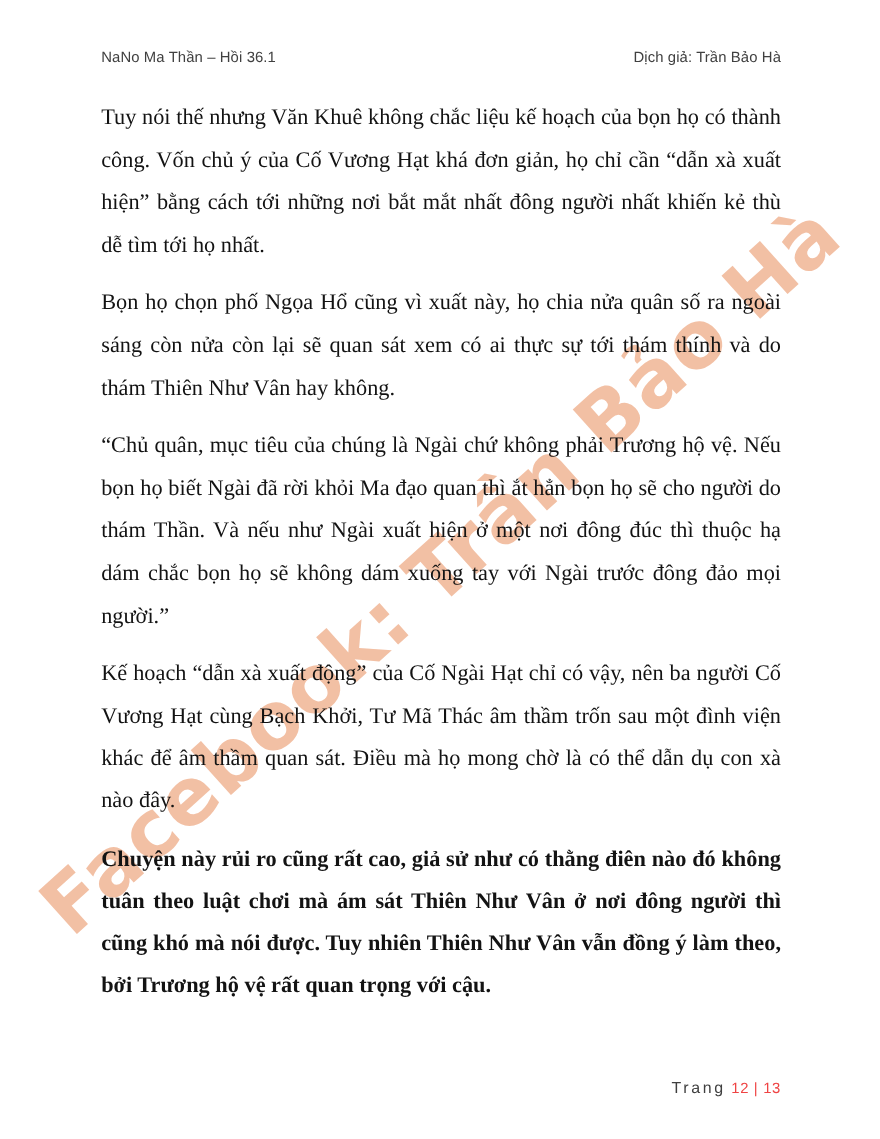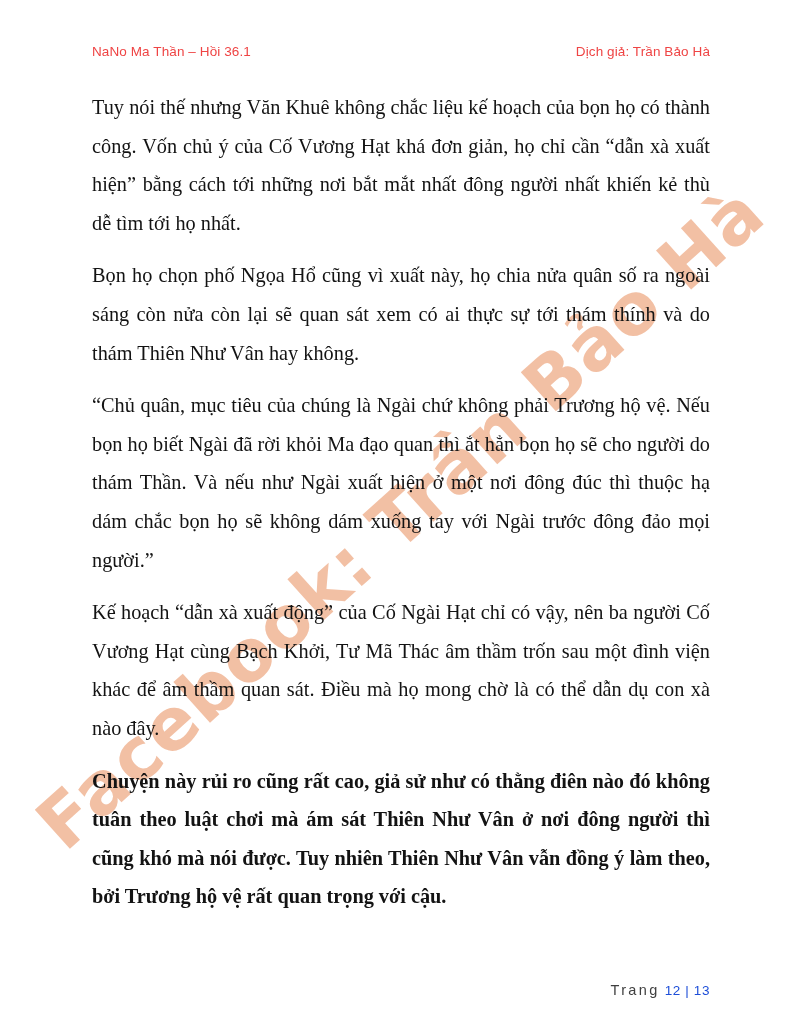--- a/index.html
+++ b/index.html
@@ -23,21 +23,21 @@
     position: absolute;
     top: 44px;
     left: 92px;
     right: 90px;
     height: 22px;
     display: flex;
     justify-content: space-between;
     align-items: baseline;
     font-family: "Liberation Sans", "DejaVu Sans", sans-serif;
     font-size: 13.5px;
-    color: #ef4444;
+    color: #404040;
     letter-spacing: 0.1px;
     z-index: 4;
   }
   .running-header .hdr-left { white-space: nowrap; }
   .running-header .hdr-right { white-space: nowrap; padding-left: 16px; }
 
   
   .watermark-layer {
     position: absolute;
     inset: 0;
@@ -94,21 +94,21 @@
     font-family: "Liberation Sans", "DejaVu Sans", sans-serif;
   }
   .footer-word {
     font-size: 14.5px;
     color: #3f3f3f;
     letter-spacing: 2.4px;
     margin-right: 5px;
   }
   .footer-nums {
     font-size: 13.5px;
-    color: #1d4ed8;
+    color: #ef4444;
     letter-spacing: 0.6px;
   }
 </style>
 </head>
 <body>
 
 <div class="page">
 
   <div class="watermark-layer">
     <div class="watermark-text">Facebook: Trần Bảo Hà</div>

